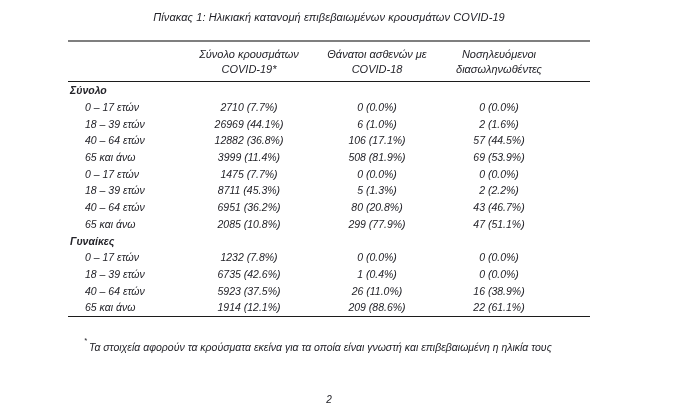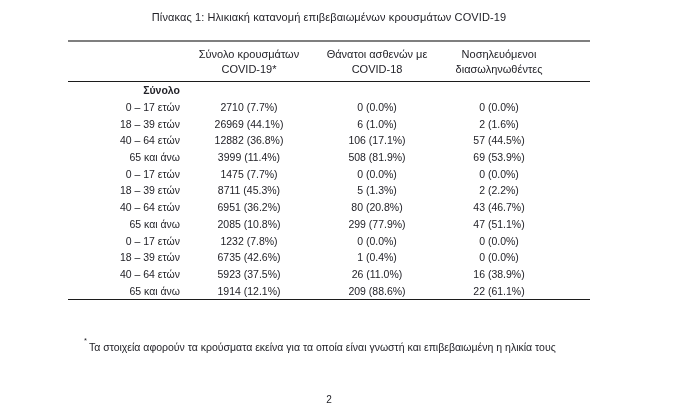--- a/index.html
+++ b/index.html
@@ -2,21 +2,21 @@
 <html><head>
 <meta charset="utf-8">
 <style>
   html, body { margin:0; padding:0; }
   body {
     width:673px; height:419px; background:#ffffff;
     font-family:"Liberation Sans", sans-serif;
     color:#232329;
     -webkit-font-smoothing:antialiased;
   }
-  .page { position:relative; width:673px; height:419px; overflow:hidden; }
+  .page { position:relative; width:673px; height:419px; overflow:hidden;font-style:italic; }
   .doc  { position:absolute; left:68px; top:0; width:522px; }
 
   .title {
     position:absolute; top:11px; left:0; width:522px;
     text-align:center; font-size:11px; letter-spacing:0.1px;
   }
 
   table.covid-table {
     position:absolute; top:40px; left:0;
     width:522px; border-collapse:collapse; table-layout:fixed;
@@ -26,21 +26,21 @@
   tbody tr.last-row { border-bottom:1.5px solid #1c1c1c; }
 
   th {
     font-weight:normal; font-size:11px; line-height:15px;
     text-align:center; vertical-align:top; padding:5px 0 4px 0;
   }
   td {
     font-size:10.5px; height:16.7px; padding:0;
     vertical-align:middle; white-space:nowrap; overflow:visible;
   }
-  td.label   { text-align:right; padding-left:17px; }
+  td.label   { text-align:left; padding-left:17px; }
   tr.section-row td.label { font-weight:bold; padding-left:2px; }
   td.num     { text-align:center; }
 
   .footnote {
     position:absolute; top:337px; left:16px; width:522px;
     font-size:10.5px; line-height:14px;
   }
   .footnote sup { font-size:7.5px; position:relative; top:-3px; margin-right:2px; }
 
   .page-number {
@@ -139,20 +139,24 @@
           <td></td>
         </tr>
         <tr>
           <td class="label">65 και άνω</td>
           <td class="num">2085 (10.8%)</td>
           <td class="num">299 (77.9%)</td>
           <td class="num">47 (51.1%)</td>
           <td></td>
         </tr>
 
+        <tr class="section-row">
+          <td class="label">Γυναίκες</td>
+          <td colspan="4"></td>
+        </tr>
         <tr>
           <td class="label">0 – 17 ετών</td>
           <td class="num">1232 (7.8%)</td>
           <td class="num">0 (0.0%)</td>
           <td class="num">0 (0.0%)</td>
           <td></td>
         </tr>
         <tr>
           <td class="label">18 – 39 ετών</td>
           <td class="num">6735 (42.6%)</td>

